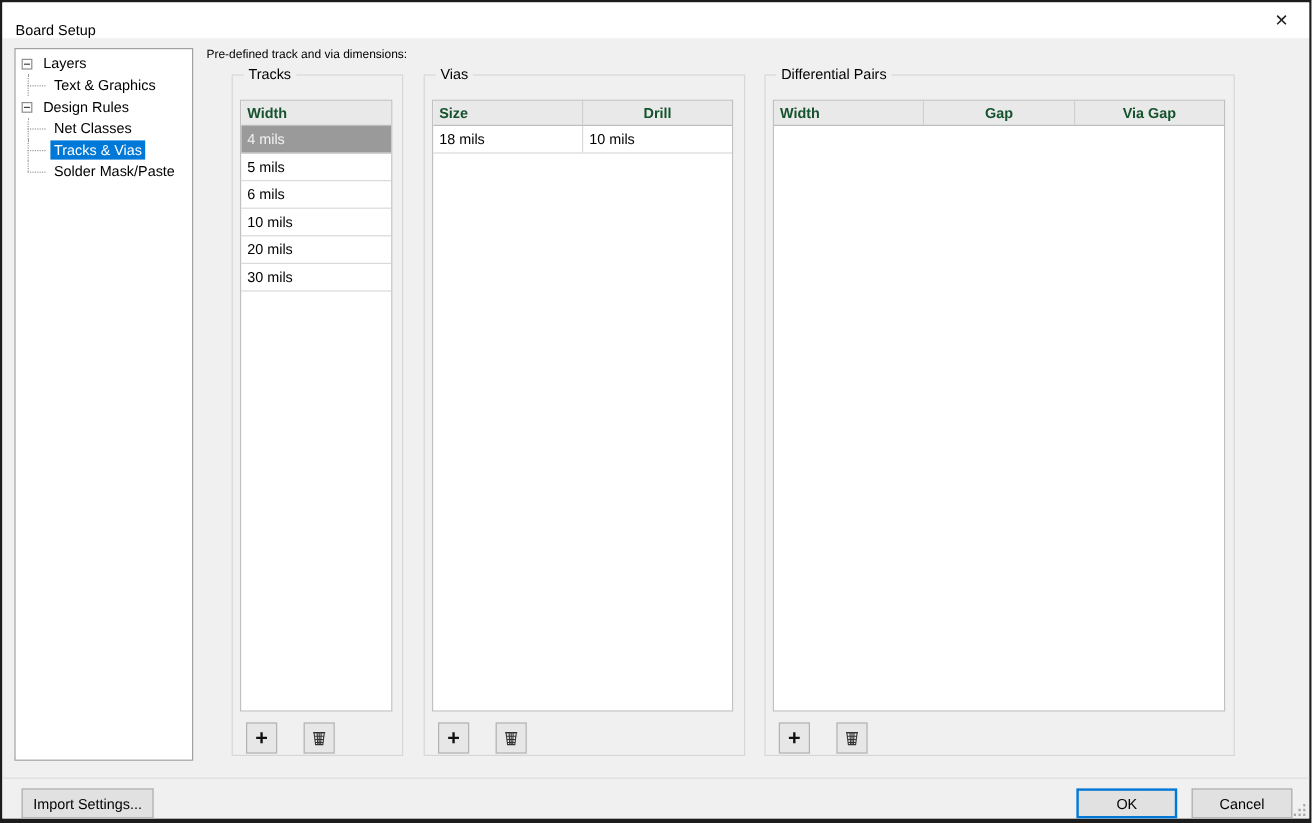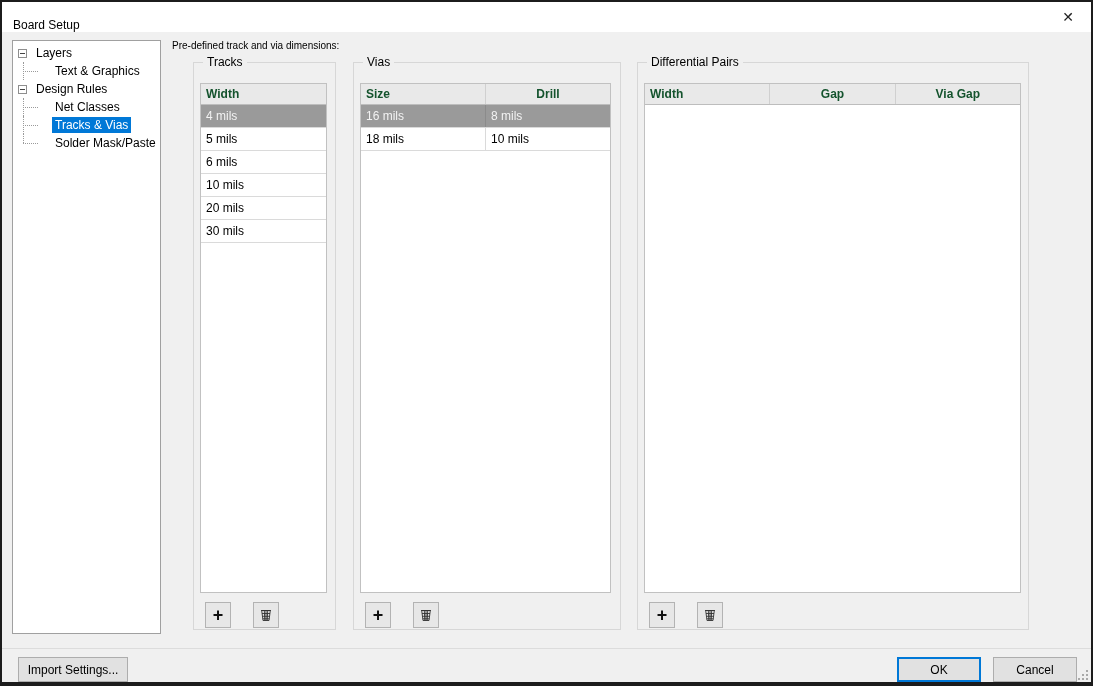--- a/index.html
+++ b/index.html
@@ -14,21 +14,21 @@
   .titlebar { height:30px; background:#ffffff; display:flex; align-items:flex-end; flex:0 0 auto; }
   .title { font-size:12px; color:#000; padding-left:11px; }
   .close-btn { margin-left:auto; width:46px; height:30px; border:none; background:transparent;
     font-size:14px; color:#222; display:flex; align-items:center; justify-content:center; cursor:pointer; }
   
   .body { flex:1 1 auto; position:relative; background:#f0f0f0; }
   .tree-panel { position:absolute; left:10px; top:8px; width:149px; height:594px;
     background:#fff; border:1px solid #a0a0a0; padding-top:3px; overflow:hidden; }
   .tree-item { position:relative; height:18px; display:flex; align-items:center; font-size:12px; color:#000; cursor:default; }
   .tree-item.root { padding-left:5px; }
-  .tree-item.child { padding-left:39px; }
+  .tree-item.child { padding-left:29px; }
   .tree-item.child::before { content:""; position:absolute; left:10px; top:0; bottom:0; border-left:1px dotted #9a9a9a; }
   .tree-item.child.last::before { bottom:50%; }
   .tree-item.child::after { content:""; position:absolute; left:10px; top:50%; width:15px; border-top:1px dotted #9a9a9a; }
   .expander { width:9px; height:9px; border:1px solid #8e8e8e; background:#fff; position:relative; margin-right:6px; flex:0 0 auto; }
   .expander::after { content:""; position:absolute; left:1px; right:1px; top:3px; border-top:1px solid #444; }
   .tree-label { padding:1px 3px; white-space:nowrap; }
   .tree-item.selected .tree-label { background:var(--accent); color:#fff; }
   .main-heading { position:absolute; left:170px; top:8px; font-size:10px; color:#000; }
   
   .group { position:absolute; top:30px; height:568px; border:1px solid #d7d7d7; }
@@ -138,24 +138,20 @@
     </div>
 
     <div class="group" style="left:351px; width:268px;">
       <span class="group-label">Vias</span>
       <div class="grid" style="width:251px;">
         <div class="grid-head">
             <div class="grid-hcell align-left">Size</div>
             <div class="grid-hcell align-center">Drill</div>
           </div>
         <div>
-            <div class="grid-row selected">
-              <div class="grid-cell">16 mils</div>
-              <div class="grid-cell">8 mils</div>
-            </div>
             <div class="grid-row">
               <div class="grid-cell">18 mils</div>
               <div class="grid-cell">10 mils</div>
             </div>
           </div>
       </div>
       <button class="tool-btn add">+</button>
       <button class="tool-btn del">
         <svg width="16" height="16" viewBox="0 0 16 16">
           <g fill="none" stroke="#333" stroke-width="0.9">

